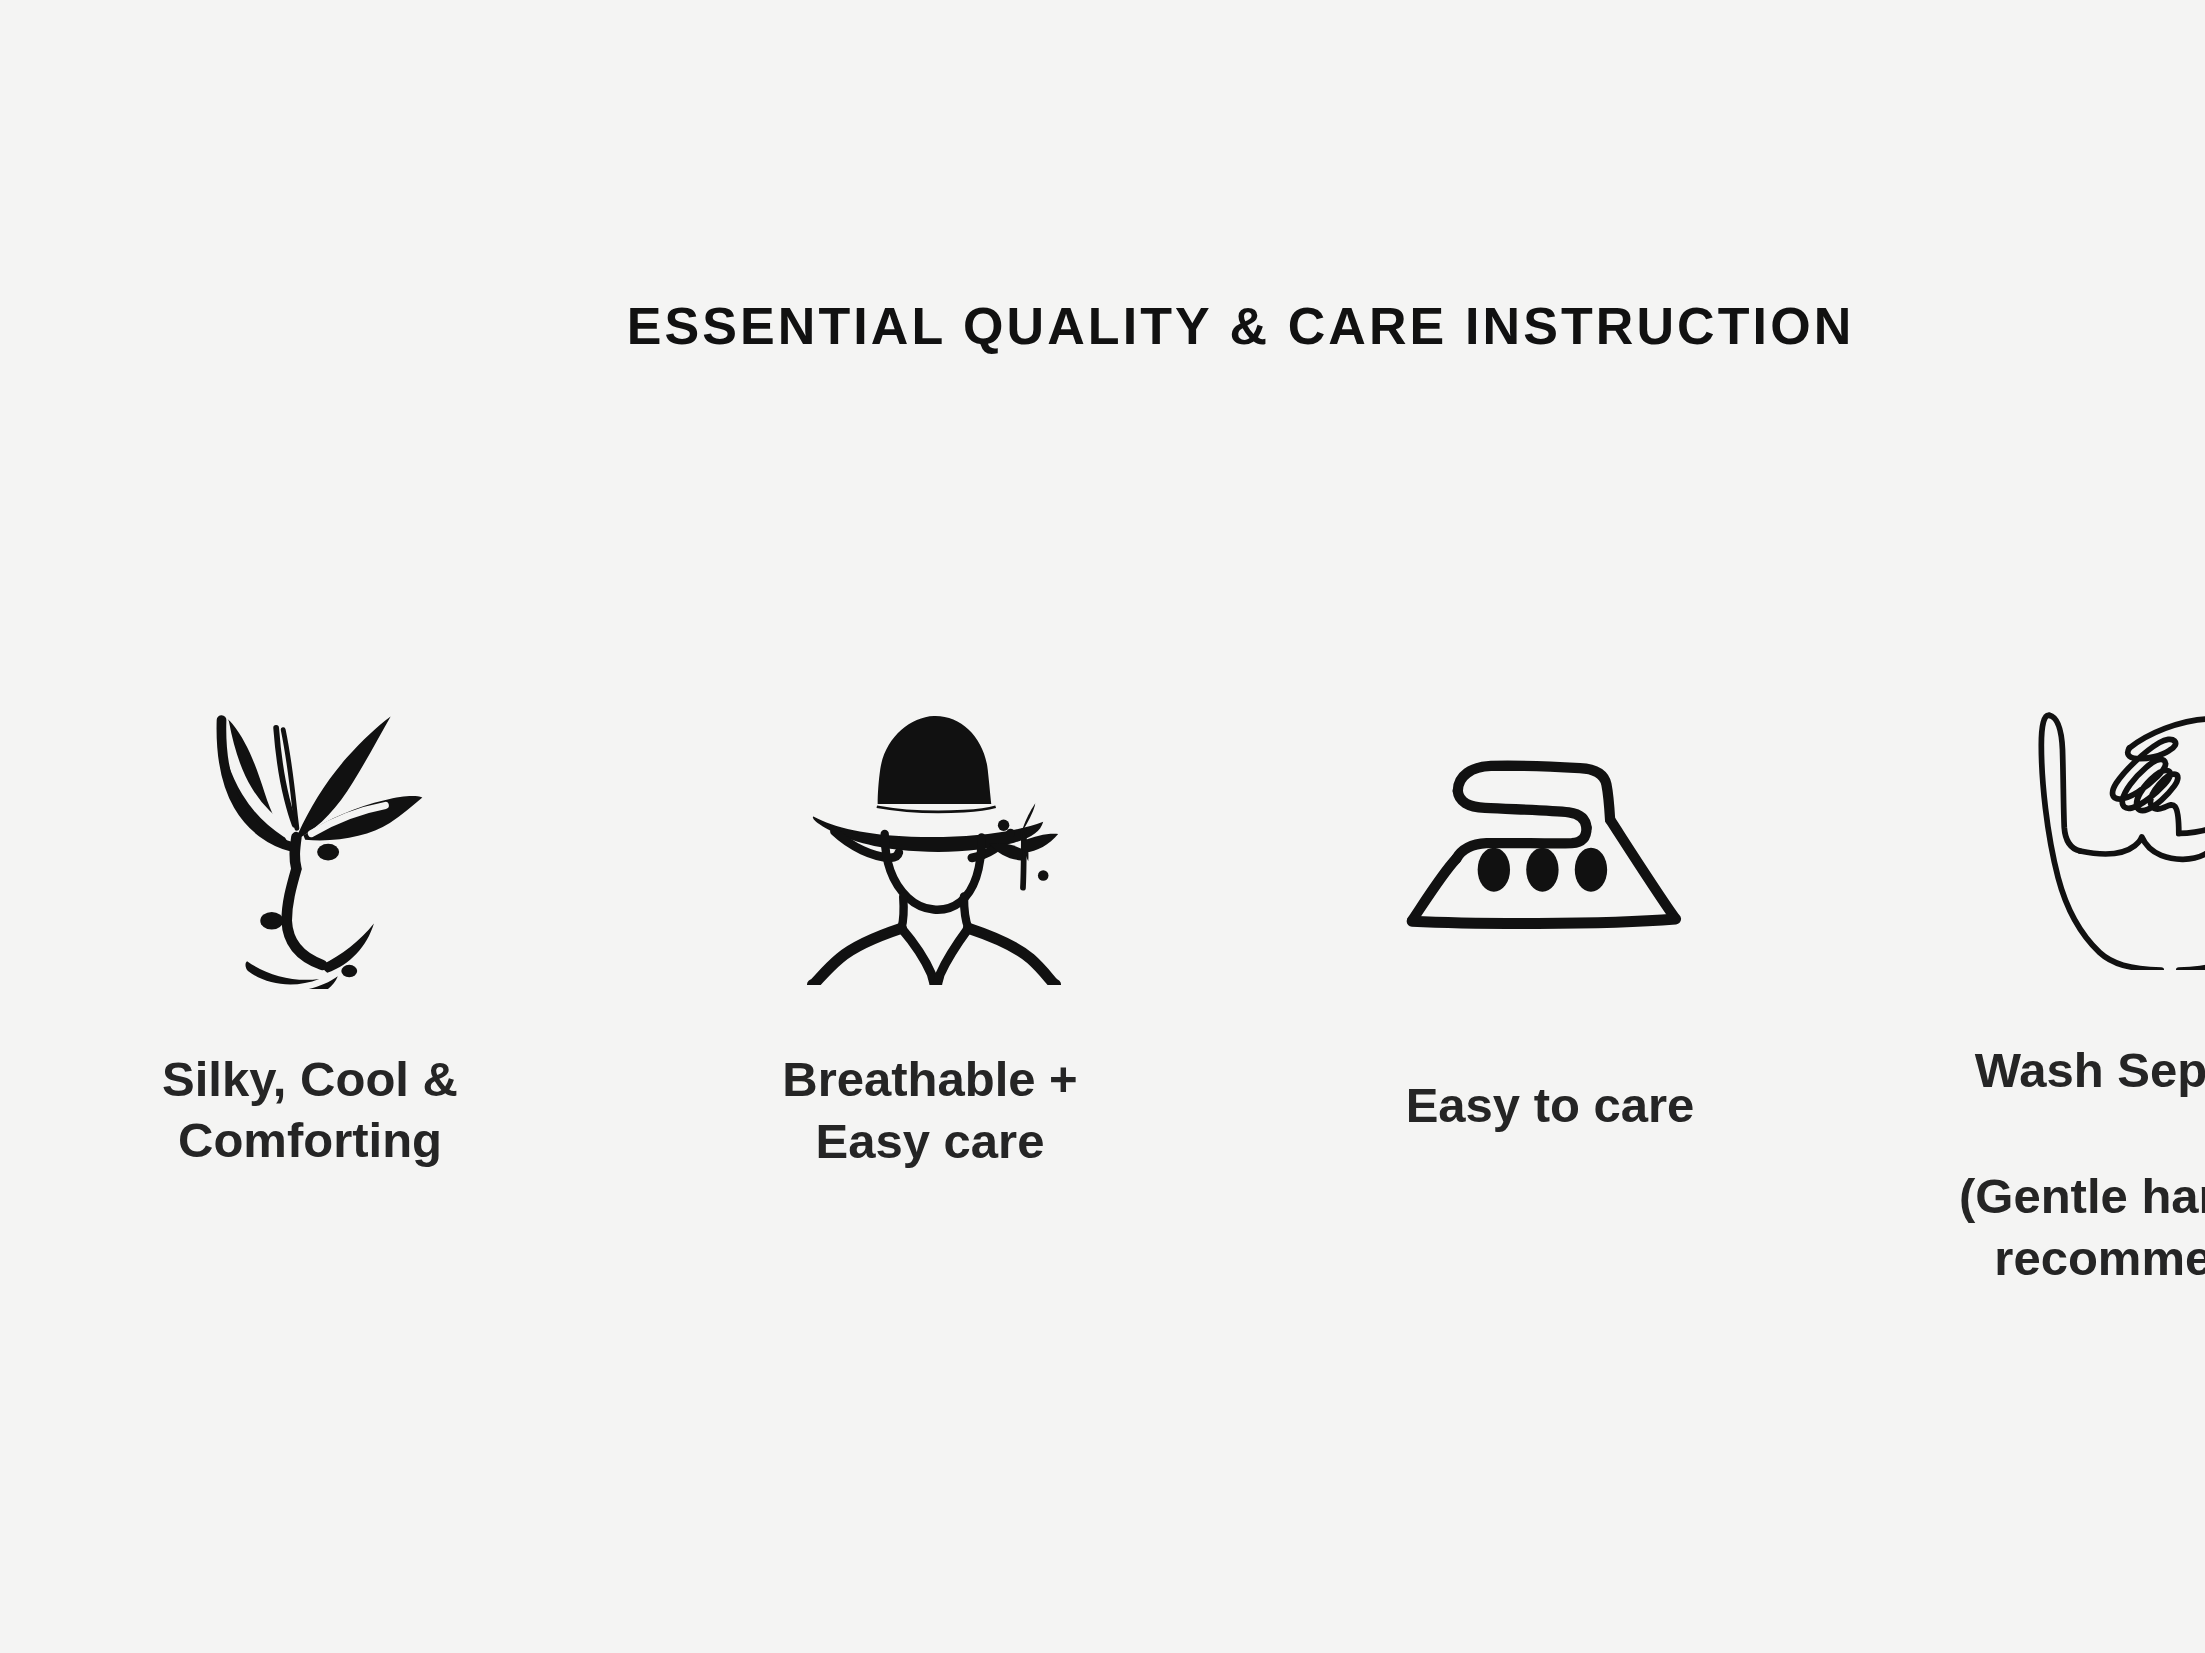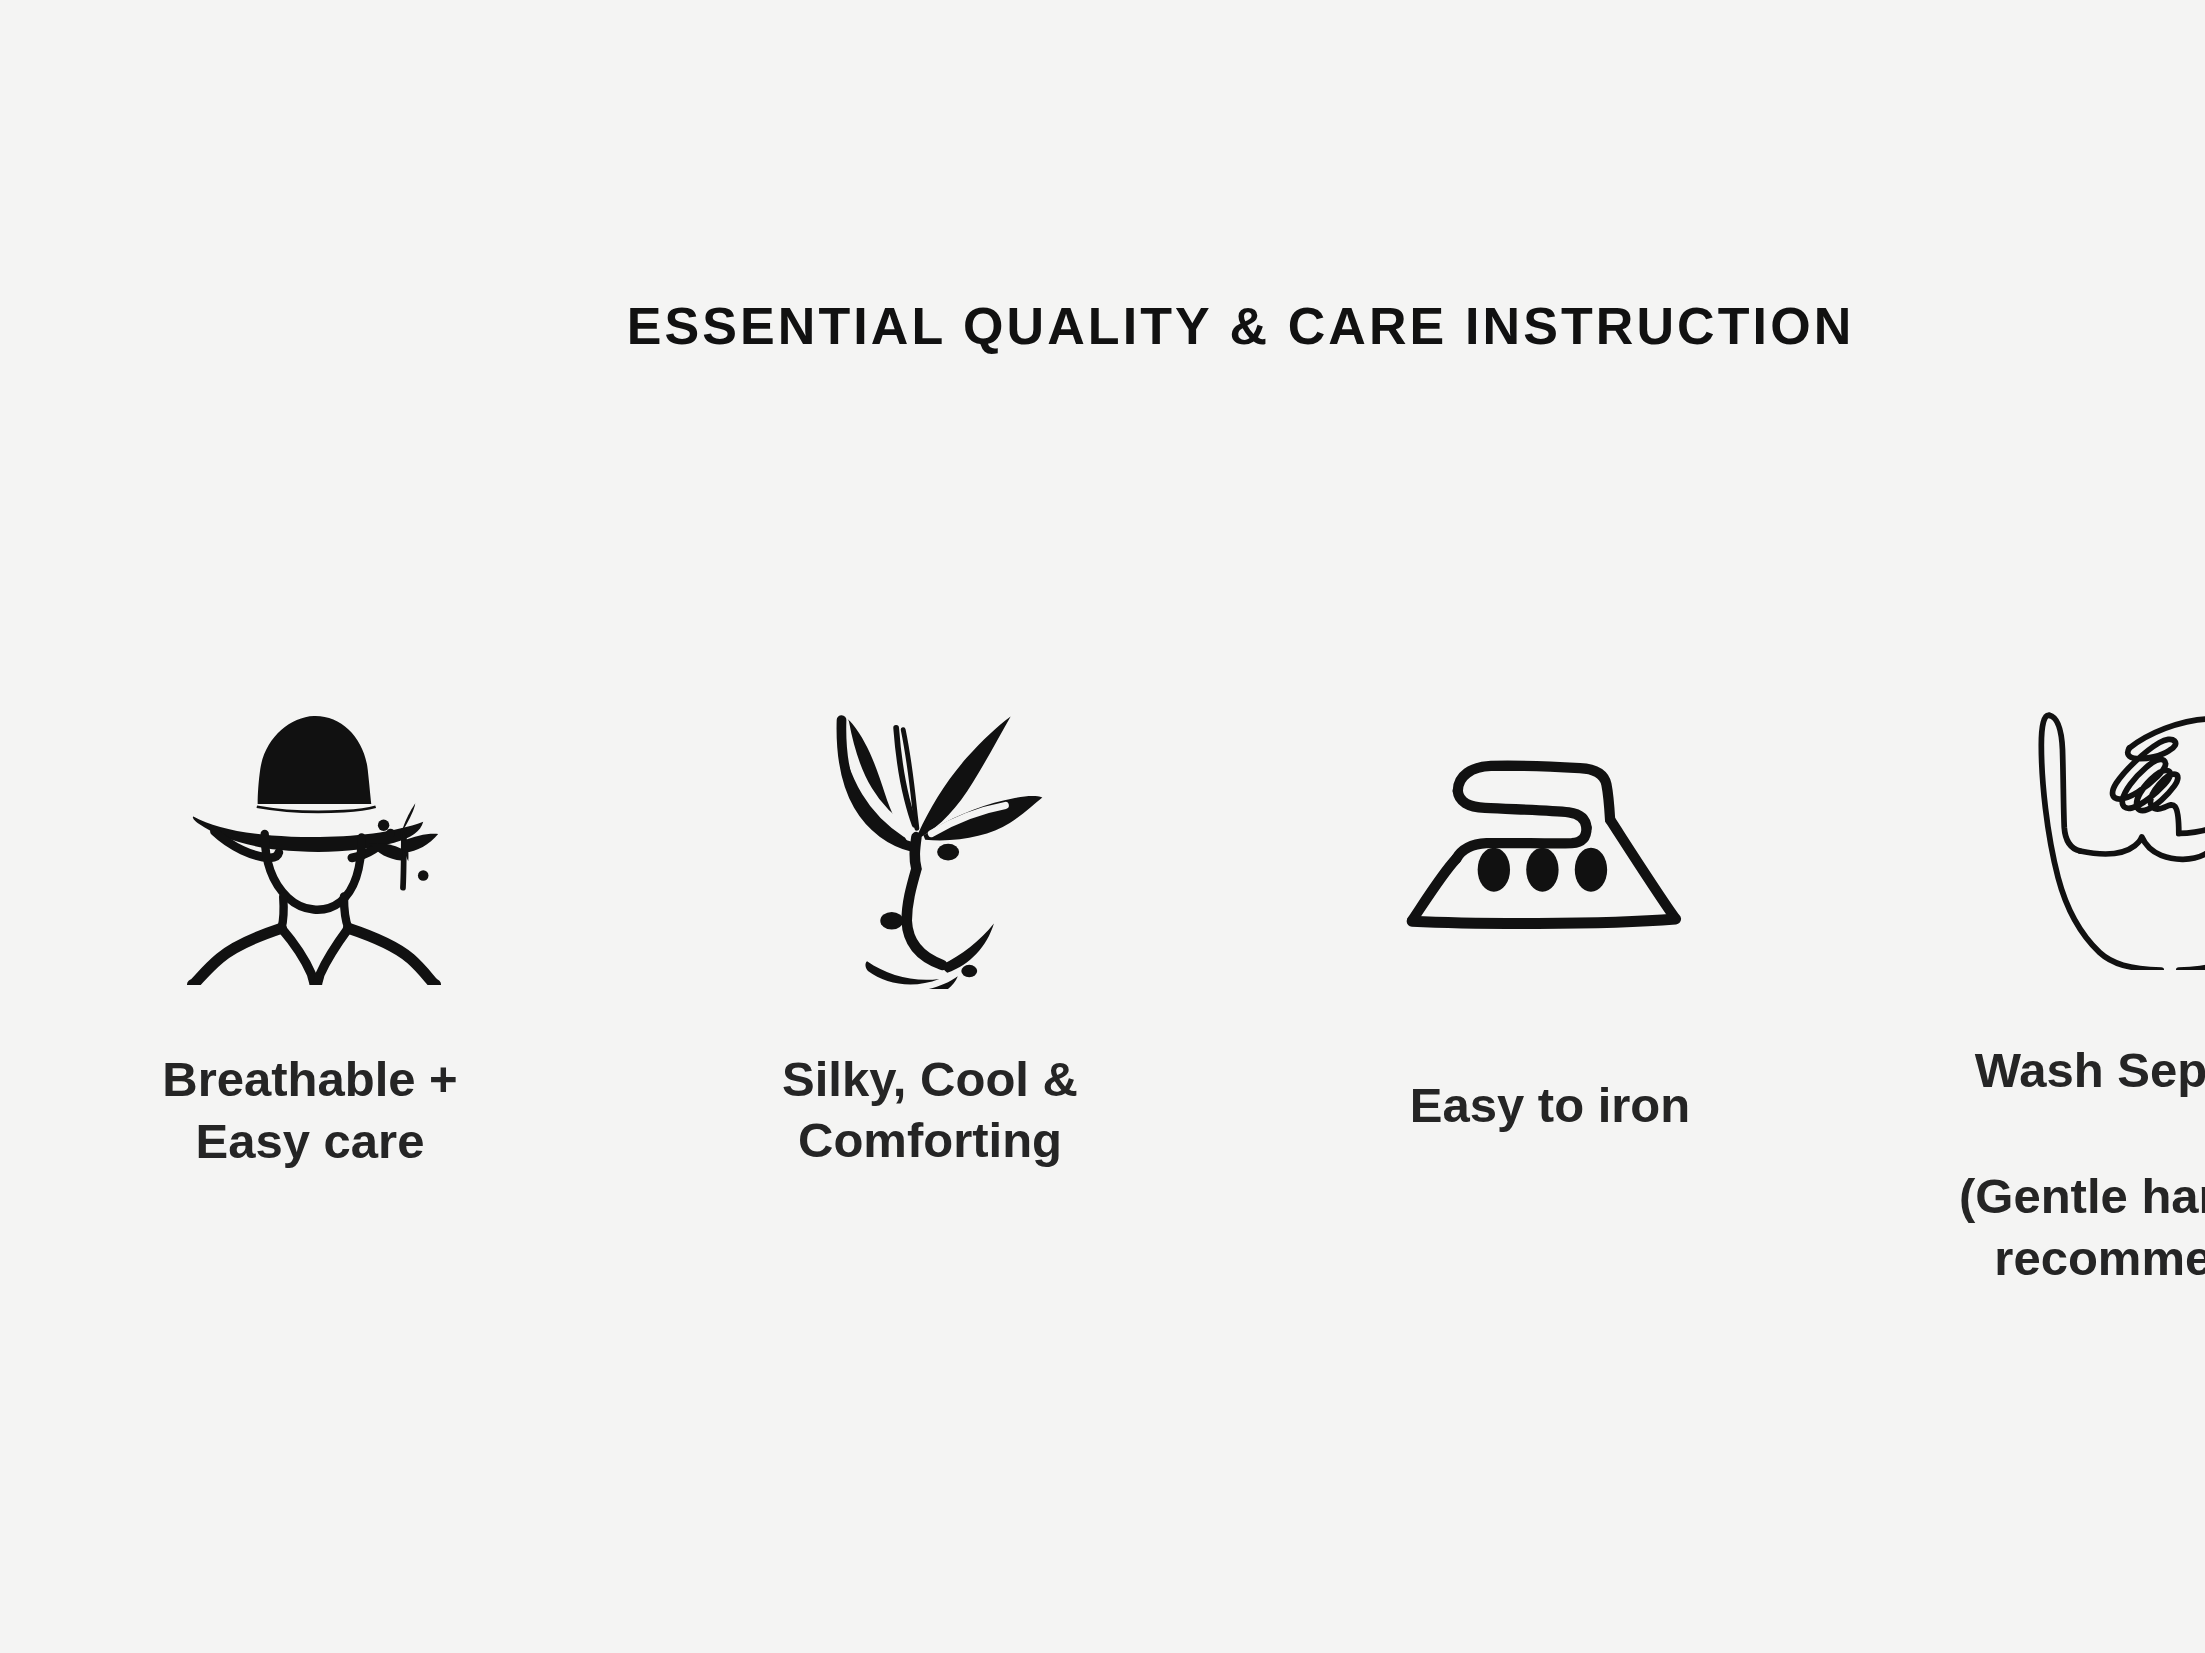--- a/index.html
+++ b/index.html
@@ -99,20 +99,52 @@
 </style>
 </head>
 <body>
 
 <div class="page">
 
   <div class="title">ESSENTIAL QUALITY &amp; CARE INSTRUCTION</div>
 
   <div class="features">
 
+    <div class="feature f1">
+      <div class="icon-wrap">
+        <svg width="229" height="309" viewBox="0 0 520 700" fill="none" xmlns="http://www.w3.org/2000/svg">
+
+          <path d="M60 92 C58 150 66 224 96 278 C124 330 168 360 212 372 C190 340 170 300 156 256 C138 200 118 142 82 98 C74 88 62 80 60 92 Z" fill="#111111"></path>
+          <path d="M62 96 C72 150 88 206 116 252 C140 292 172 322 206 344" stroke="#f4f4f3" stroke-width="26" stroke-linecap="round" fill="none"></path>
+          <path d="M58 90 C56 152 64 228 96 284 C126 336 172 366 218 378" stroke="#111111" stroke-width="22" stroke-linecap="round" fill="none"></path>
+
+          <path d="M182 108 C186 160 194 220 206 268 C212 292 218 312 224 328" stroke="#111111" stroke-width="13" stroke-linecap="round" fill="none"></path>
+          <path d="M198 112 C210 170 218 236 224 292 C226 312 228 326 229 336" stroke="#111111" stroke-width="11" stroke-linecap="round" fill="none"></path>
+
+          <path d="M232 348 C258 290 296 228 342 176 C378 136 412 104 442 82 C416 128 388 180 356 232 C322 288 282 332 238 356 Z" fill="#111111"></path>
+
+          <path d="M244 352 C300 314 366 286 428 272 C470 262 498 260 514 266 C492 284 468 306 440 324 C392 354 322 368 248 362 Z" fill="#111111"></path>
+          <path d="M262 348 C316 316 376 294 430 284" stroke="#f4f4f3" stroke-width="16" stroke-linecap="round" fill="none"></path>
+
+          <path d="M228 356 C224 386 222 404 228 428 C216 470 206 506 206 546 C208 594 236 628 286 646" stroke="#111111" stroke-width="24" stroke-linecap="round" fill="none"></path>
+
+          <path d="M286 646 C330 624 372 592 404 552 C388 604 350 646 298 664 C290 658 286 652 286 646 Z" fill="#111111"></path>
+
+          <path d="M116 638 C162 670 222 686 280 678 C224 700 160 692 118 660 C112 654 110 642 116 638 Z" fill="#111111"></path>
+
+          <path d="M206 708 C248 706 292 694 322 672 C308 706 268 724 222 722 C212 718 206 714 206 708 Z" fill="#111111"></path>
+
+          <ellipse cx="300" cy="390" rx="25" ry="19" fill="#111111"></ellipse>
+          <ellipse cx="172" cy="546" rx="26" ry="20" fill="#111111"></ellipse>
+          <ellipse cx="348" cy="660" rx="18" ry="14" fill="#111111"></ellipse>
+        </svg>
+      </div>
+      <div class="feature-label">Silky, Cool &amp; Comforting</div>
+    </div>
+
     <div class="feature f2">
       <div class="icon-wrap">
         <svg width="273" height="309" viewBox="0 0 620 700" fill="none" xmlns="http://www.w3.org/2000/svg">
 
           <path d="M196 210 C206 142 262 92 318 90 C380 88 432 140 440 212 C444 248 446 272 448 290
                    L190 290 C190 268 192 238 196 210 Z" fill="#111111"></path>
 
           <path d="M188 296 C244 306 320 310 386 306 C420 304 444 300 458 296" stroke="#111111" stroke-width="6" fill="none"></path>
 
           <path d="M44 318 C92 344 166 360 266 364 C378 368 492 358 566 330
@@ -139,52 +171,20 @@
           <path d="M520 374 C548 362 576 356 600 358 C580 382 552 398 524 400 C518 392 516 382 520 374 Z" fill="#111111"></path>
           <path d="M518 392 C492 380 466 376 444 380 C462 402 488 416 516 418 C520 410 520 400 518 392 Z" fill="#111111"></path>
           <path d="M522 346 C536 322 546 302 548 288 C536 306 526 326 520 344 Z" fill="#111111"></path>
           <circle cx="476" cy="338" r="13" fill="#111111"></circle>
           <circle cx="566" cy="452" r="12" fill="#111111"></circle>
         </svg>
       </div>
       <div class="feature-label">Breathable + Easy care</div>
     </div>
 
-    <div class="feature f1">
-      <div class="icon-wrap">
-        <svg width="229" height="309" viewBox="0 0 520 700" fill="none" xmlns="http://www.w3.org/2000/svg">
-
-          <path d="M60 92 C58 150 66 224 96 278 C124 330 168 360 212 372 C190 340 170 300 156 256 C138 200 118 142 82 98 C74 88 62 80 60 92 Z" fill="#111111"></path>
-          <path d="M62 96 C72 150 88 206 116 252 C140 292 172 322 206 344" stroke="#f4f4f3" stroke-width="26" stroke-linecap="round" fill="none"></path>
-          <path d="M58 90 C56 152 64 228 96 284 C126 336 172 366 218 378" stroke="#111111" stroke-width="22" stroke-linecap="round" fill="none"></path>
-
-          <path d="M182 108 C186 160 194 220 206 268 C212 292 218 312 224 328" stroke="#111111" stroke-width="13" stroke-linecap="round" fill="none"></path>
-          <path d="M198 112 C210 170 218 236 224 292 C226 312 228 326 229 336" stroke="#111111" stroke-width="11" stroke-linecap="round" fill="none"></path>
-
-          <path d="M232 348 C258 290 296 228 342 176 C378 136 412 104 442 82 C416 128 388 180 356 232 C322 288 282 332 238 356 Z" fill="#111111"></path>
-
-          <path d="M244 352 C300 314 366 286 428 272 C470 262 498 260 514 266 C492 284 468 306 440 324 C392 354 322 368 248 362 Z" fill="#111111"></path>
-          <path d="M262 348 C316 316 376 294 430 284" stroke="#f4f4f3" stroke-width="16" stroke-linecap="round" fill="none"></path>
-
-          <path d="M228 356 C224 386 222 404 228 428 C216 470 206 506 206 546 C208 594 236 628 286 646" stroke="#111111" stroke-width="24" stroke-linecap="round" fill="none"></path>
-
-          <path d="M286 646 C330 624 372 592 404 552 C388 604 350 646 298 664 C290 658 286 652 286 646 Z" fill="#111111"></path>
-
-          <path d="M116 638 C162 670 222 686 280 678 C224 700 160 692 118 660 C112 654 110 642 116 638 Z" fill="#111111"></path>
-
-          <path d="M206 708 C248 706 292 694 322 672 C308 706 268 724 222 722 C212 718 206 714 206 708 Z" fill="#111111"></path>
-
-          <ellipse cx="300" cy="390" rx="25" ry="19" fill="#111111"></ellipse>
-          <ellipse cx="172" cy="546" rx="26" ry="20" fill="#111111"></ellipse>
-          <ellipse cx="348" cy="660" rx="18" ry="14" fill="#111111"></ellipse>
-        </svg>
-      </div>
-      <div class="feature-label">Silky, Cool &amp; Comforting</div>
-    </div>
-
     <div class="feature f3">
       <div class="icon-wrap">
         <svg width="370" height="247" viewBox="0 0 840 560" fill="none" xmlns="http://www.w3.org/2000/svg">
 
           <path d="M168 178 C168 136 206 112 258 110 C330 108 430 112 500 116
                    C540 118 566 132 572 160 C578 190 580 222 582 256" stroke="#111111" stroke-width="28" stroke-linecap="round" stroke-linejoin="round" fill="none"></path>
           <path d="M168 178 C170 206 196 222 242 224 C316 228 420 230 470 236
                    C500 240 516 254 518 278" stroke="#111111" stroke-width="28" stroke-linecap="round" stroke-linejoin="round" fill="none"></path>
           <path d="M518 278 C518 304 506 318 478 320 C420 322 310 318 246 320
                    C206 322 180 334 164 362" stroke="#111111" stroke-width="28" stroke-linecap="round" stroke-linejoin="round" fill="none"></path>
@@ -193,21 +193,21 @@
 
           <path d="M582 256 C630 330 700 440 756 520" stroke="#111111" stroke-width="28" stroke-linecap="round" fill="none"></path>
 
           <path d="M44 532 C200 540 560 542 760 526" stroke="#111111" stroke-width="30" stroke-linecap="round" fill="none"></path>
 
           <ellipse cx="266" cy="392" rx="44" ry="60" fill="#111111"></ellipse>
           <ellipse cx="398" cy="392" rx="44" ry="60" fill="#111111"></ellipse>
           <ellipse cx="530" cy="392" rx="44" ry="60" fill="#111111"></ellipse>
         </svg>
       </div>
-      <div class="feature-label">Easy to iron</div>
+      <div class="feature-label">Easy to care</div>
     </div>
 
     <div class="feature f4">
       <div class="icon-wrap">
         <svg width="282" height="282" viewBox="0 0 640 640" fill="none" xmlns="http://www.w3.org/2000/svg">
 
           <path d="M46 62 C34 60 28 84 28 130 C28 210 40 330 66 430 C86 506 118 560 160 600 C188 626 228 638 300 640" stroke="#111111" stroke-width="13" stroke-linecap="round" fill="none"></path>
 
           <path d="M46 62 C64 66 74 94 76 140 C78 202 78 270 80 316 C82 346 92 364 116 370" stroke="#111111" stroke-width="13" stroke-linecap="round" fill="none"></path>
 

